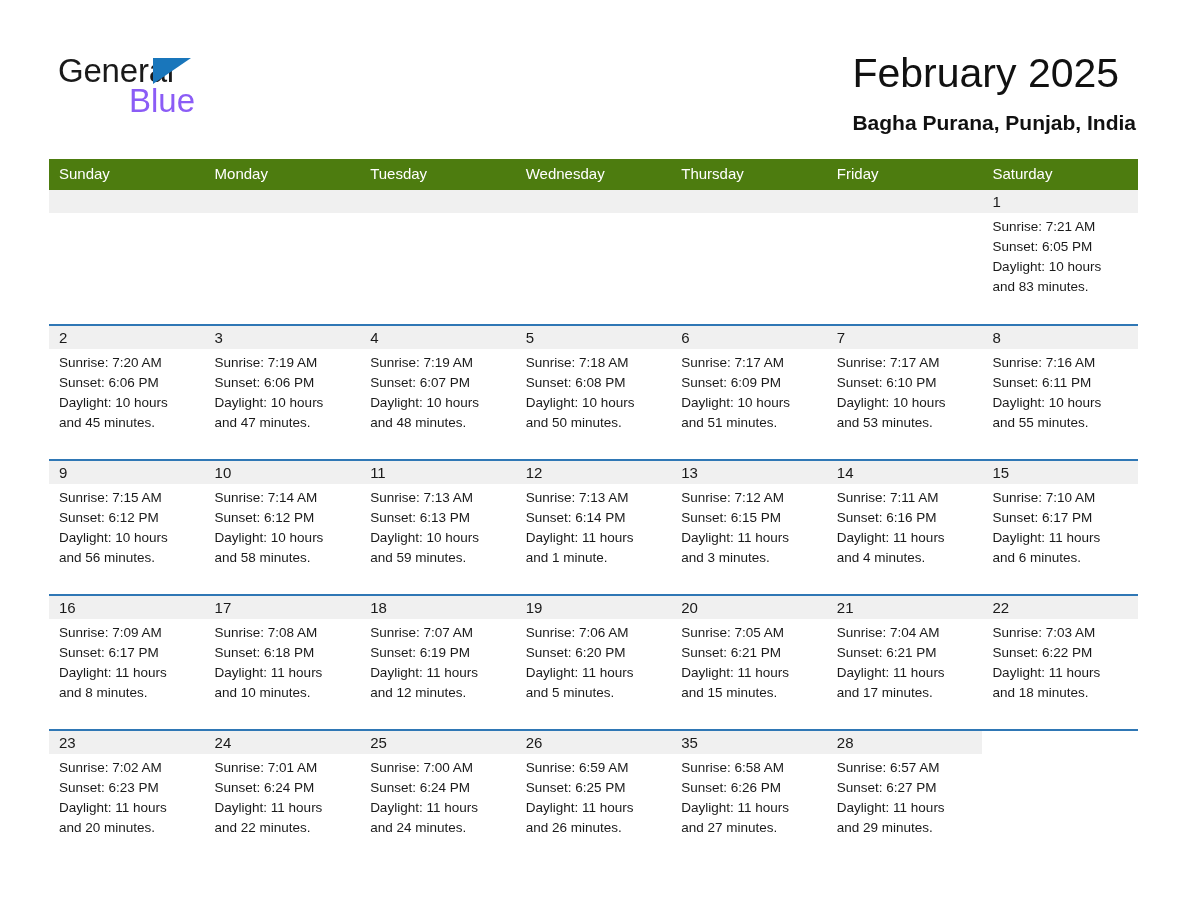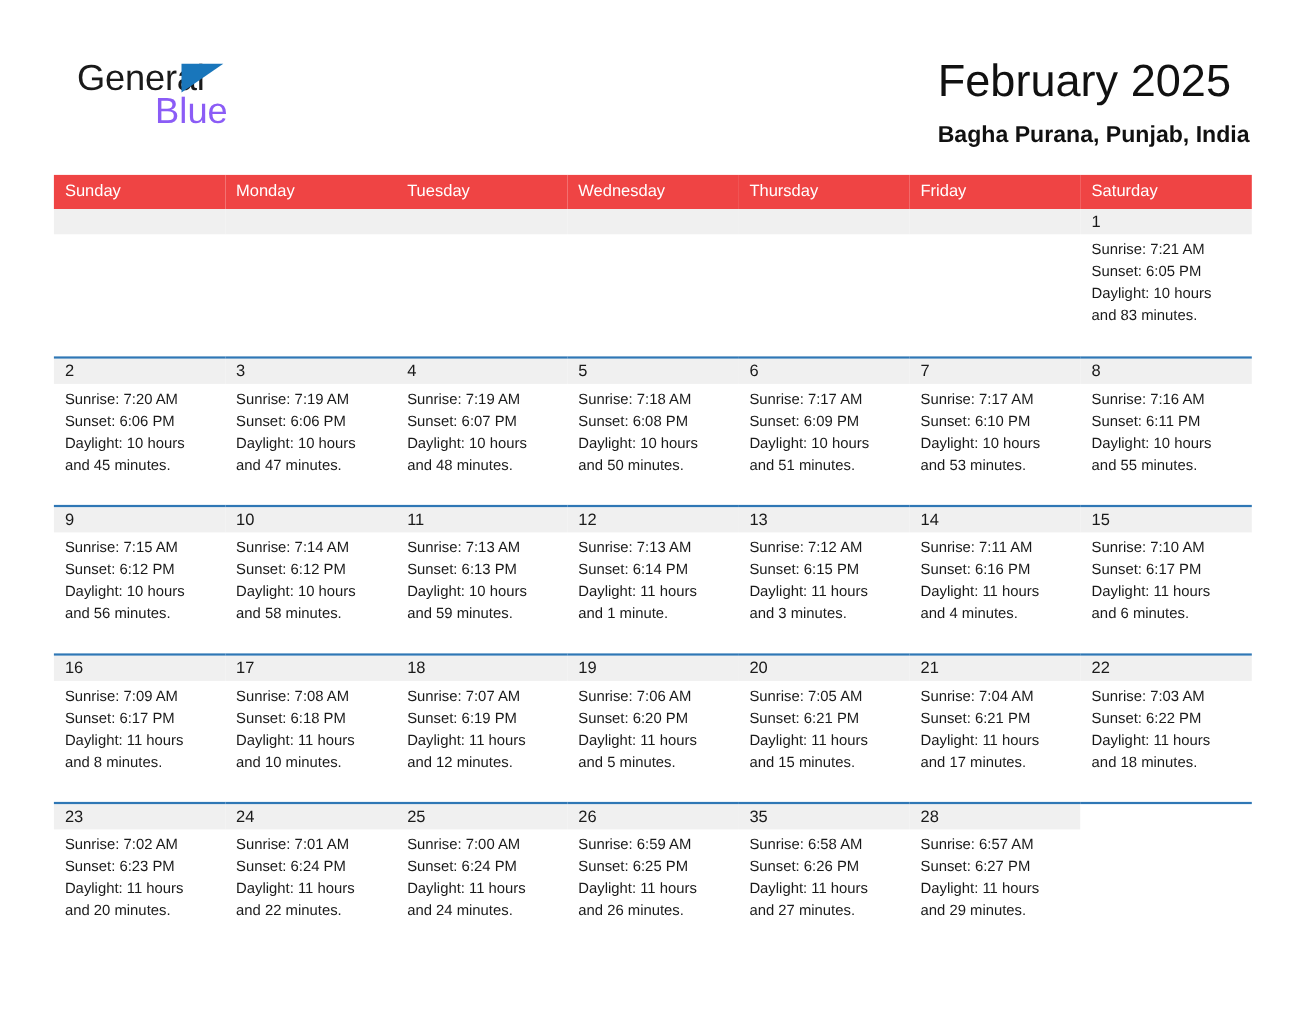--- a/index.html
+++ b/index.html
@@ -24,21 +24,21 @@
   
   .header {
     position: absolute;
     left: 0;
     top: 0;
     width: 1188px;
     height: 150px;
   }
   .logo {
     position: absolute;
-    left: 70px;
+    left: 58px;
     top: 52px;
     width: 260px;
     height: 72px;
   }
   .logo-general {
     position: absolute;
     left: 0;
     top: 0;
     font-size: 33px;
     letter-spacing: -0.2px;
@@ -89,21 +89,21 @@
   
   .calendar {
     position: absolute;
     left: 49px;
     top: 159px;
     width: 1089px;
     border-collapse: collapse;
     table-layout: fixed;
   }
   .calendar th {
-    background: #ef4444;
+    background: #4d7c0f;
     color: #ffffff;
     font-size: 15px;
     font-weight: normal;
     text-align: left;
     padding: 6px 0 7px 10px;
     width: 155.57px;
     box-sizing: border-box;
     line-height: 18px;
   }
   .calendar td {

